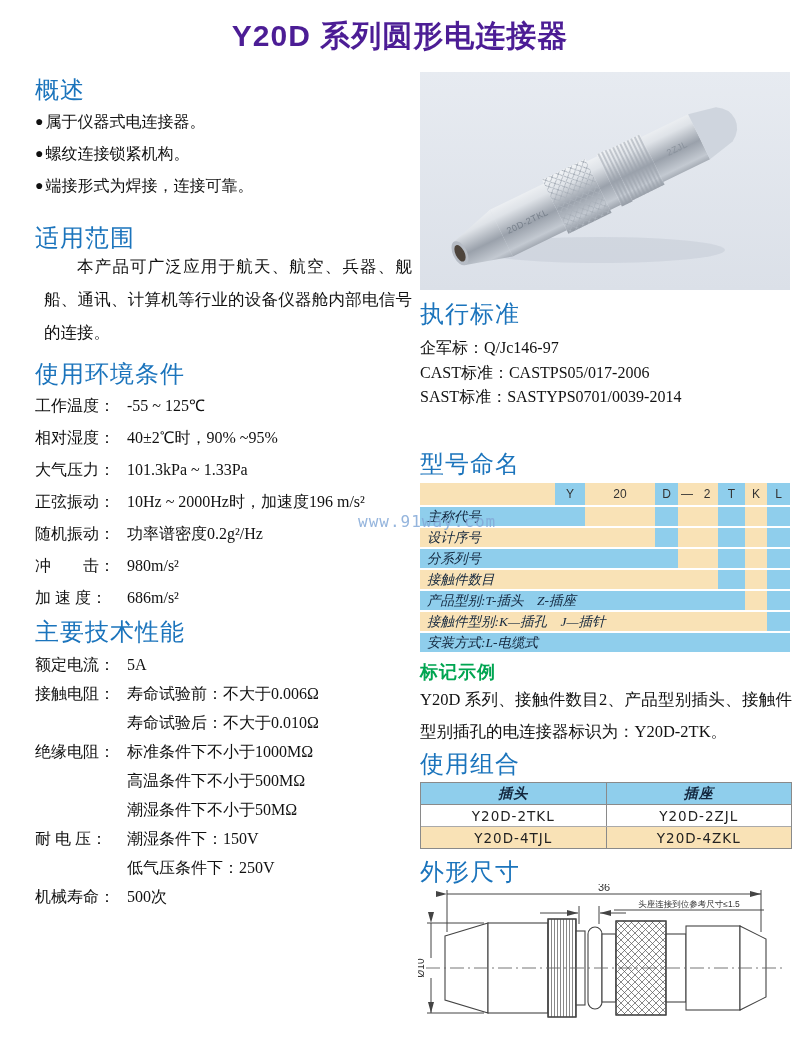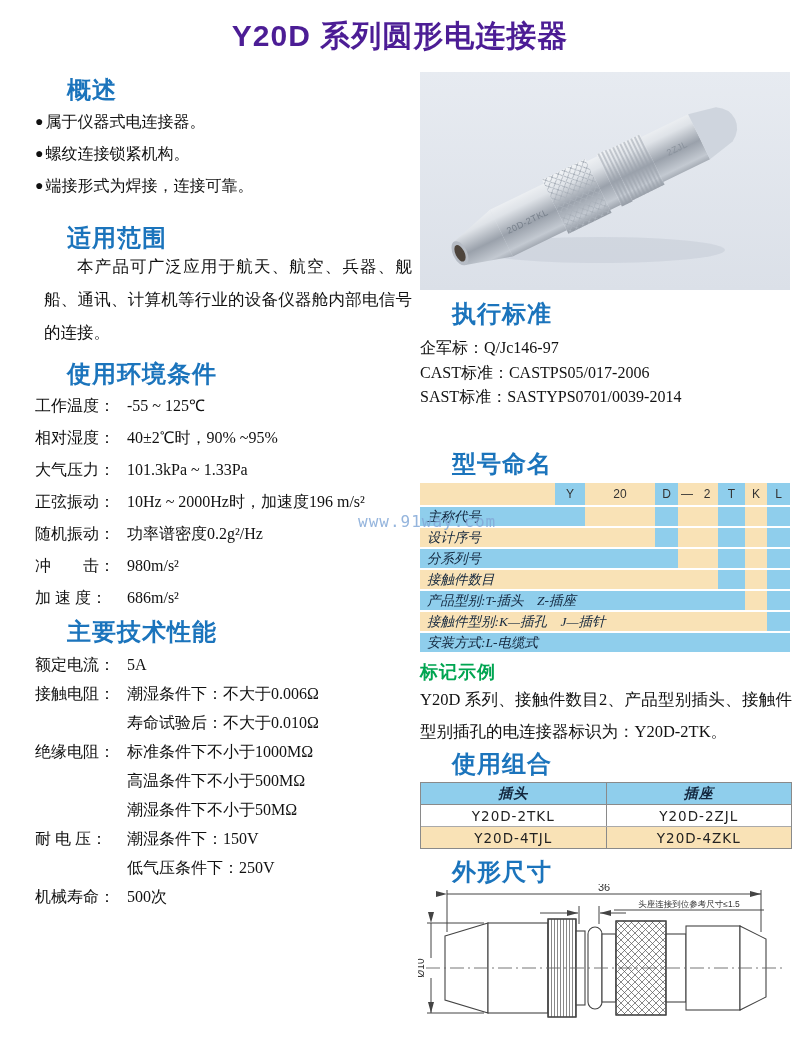--- a/index.html
+++ b/index.html
@@ -1,21 +1,21 @@
 <!DOCTYPE html>
 <html><head>
 <meta charset="utf-8">
 <style>
   html,body{margin:0;padding:0;background:#888;}
   #page{position:relative;width:800px;height:1060px;background:#ffffff;overflow:hidden;
         font-family:"Liberation Serif",serif;color:#111;}
   .abs{position:absolute;}
   
-  .h-blue{font-family:"Liberation Sans",sans-serif;font-weight:bold;font-size:24px;
-          color:#1b74bc;letter-spacing:1px;margin-left:32px;}
+  .h-blue{font-family:"Liberation Sans",sans-serif;font-weight:normal;font-size:24px;
+          color:#1b74bc;letter-spacing:1px;}
   .h-green{font-family:"Liberation Sans",sans-serif;font-weight:bold;font-size:18px;
            color:#00a551;letter-spacing:1px;}
   #title{left:0;top:16px;width:800px;text-align:center;font-family:"Liberation Sans",sans-serif;
          font-weight:bold;font-size:30px;color:#4c1d95;letter-spacing:1px;}
   
   .bullet{display:flex;line-height:32px;font-size:16px;}
   .bullet .dot{margin-right:2px;font-size:14px;}
   #scope-text{line-height:33px;font-size:16.5px;text-align:justify;text-indent:2em;}
   .kv{display:flex;line-height:32px;font-size:16px;}
   .kv .k{width:92px;flex:none;}
@@ -116,21 +116,21 @@
   <div class="abs" style="left:35px;top:650px;width:370px;" id="perf-list">
       <div class="perf-item">
         <span class="k">额定电流：</span>
         <span class="v">
           <div>5A</div>
         </span>
       </div>
       <div class="perf-item">
         <span class="k">接触电阻：</span>
         <span class="v">
-          <div>潮湿条件下：不大于0.006Ω</div>
+          <div>寿命试验前：不大于0.006Ω</div>
           <div>寿命试验后：不大于0.010Ω</div>
         </span>
       </div>
       <div class="perf-item">
         <span class="k">绝缘电阻：</span>
         <span class="v">
           <div>标准条件下不小于1000MΩ</div>
           <div>高温条件下不小于500MΩ</div>
           <div>潮湿条件下不小于50MΩ</div>
         </span>

